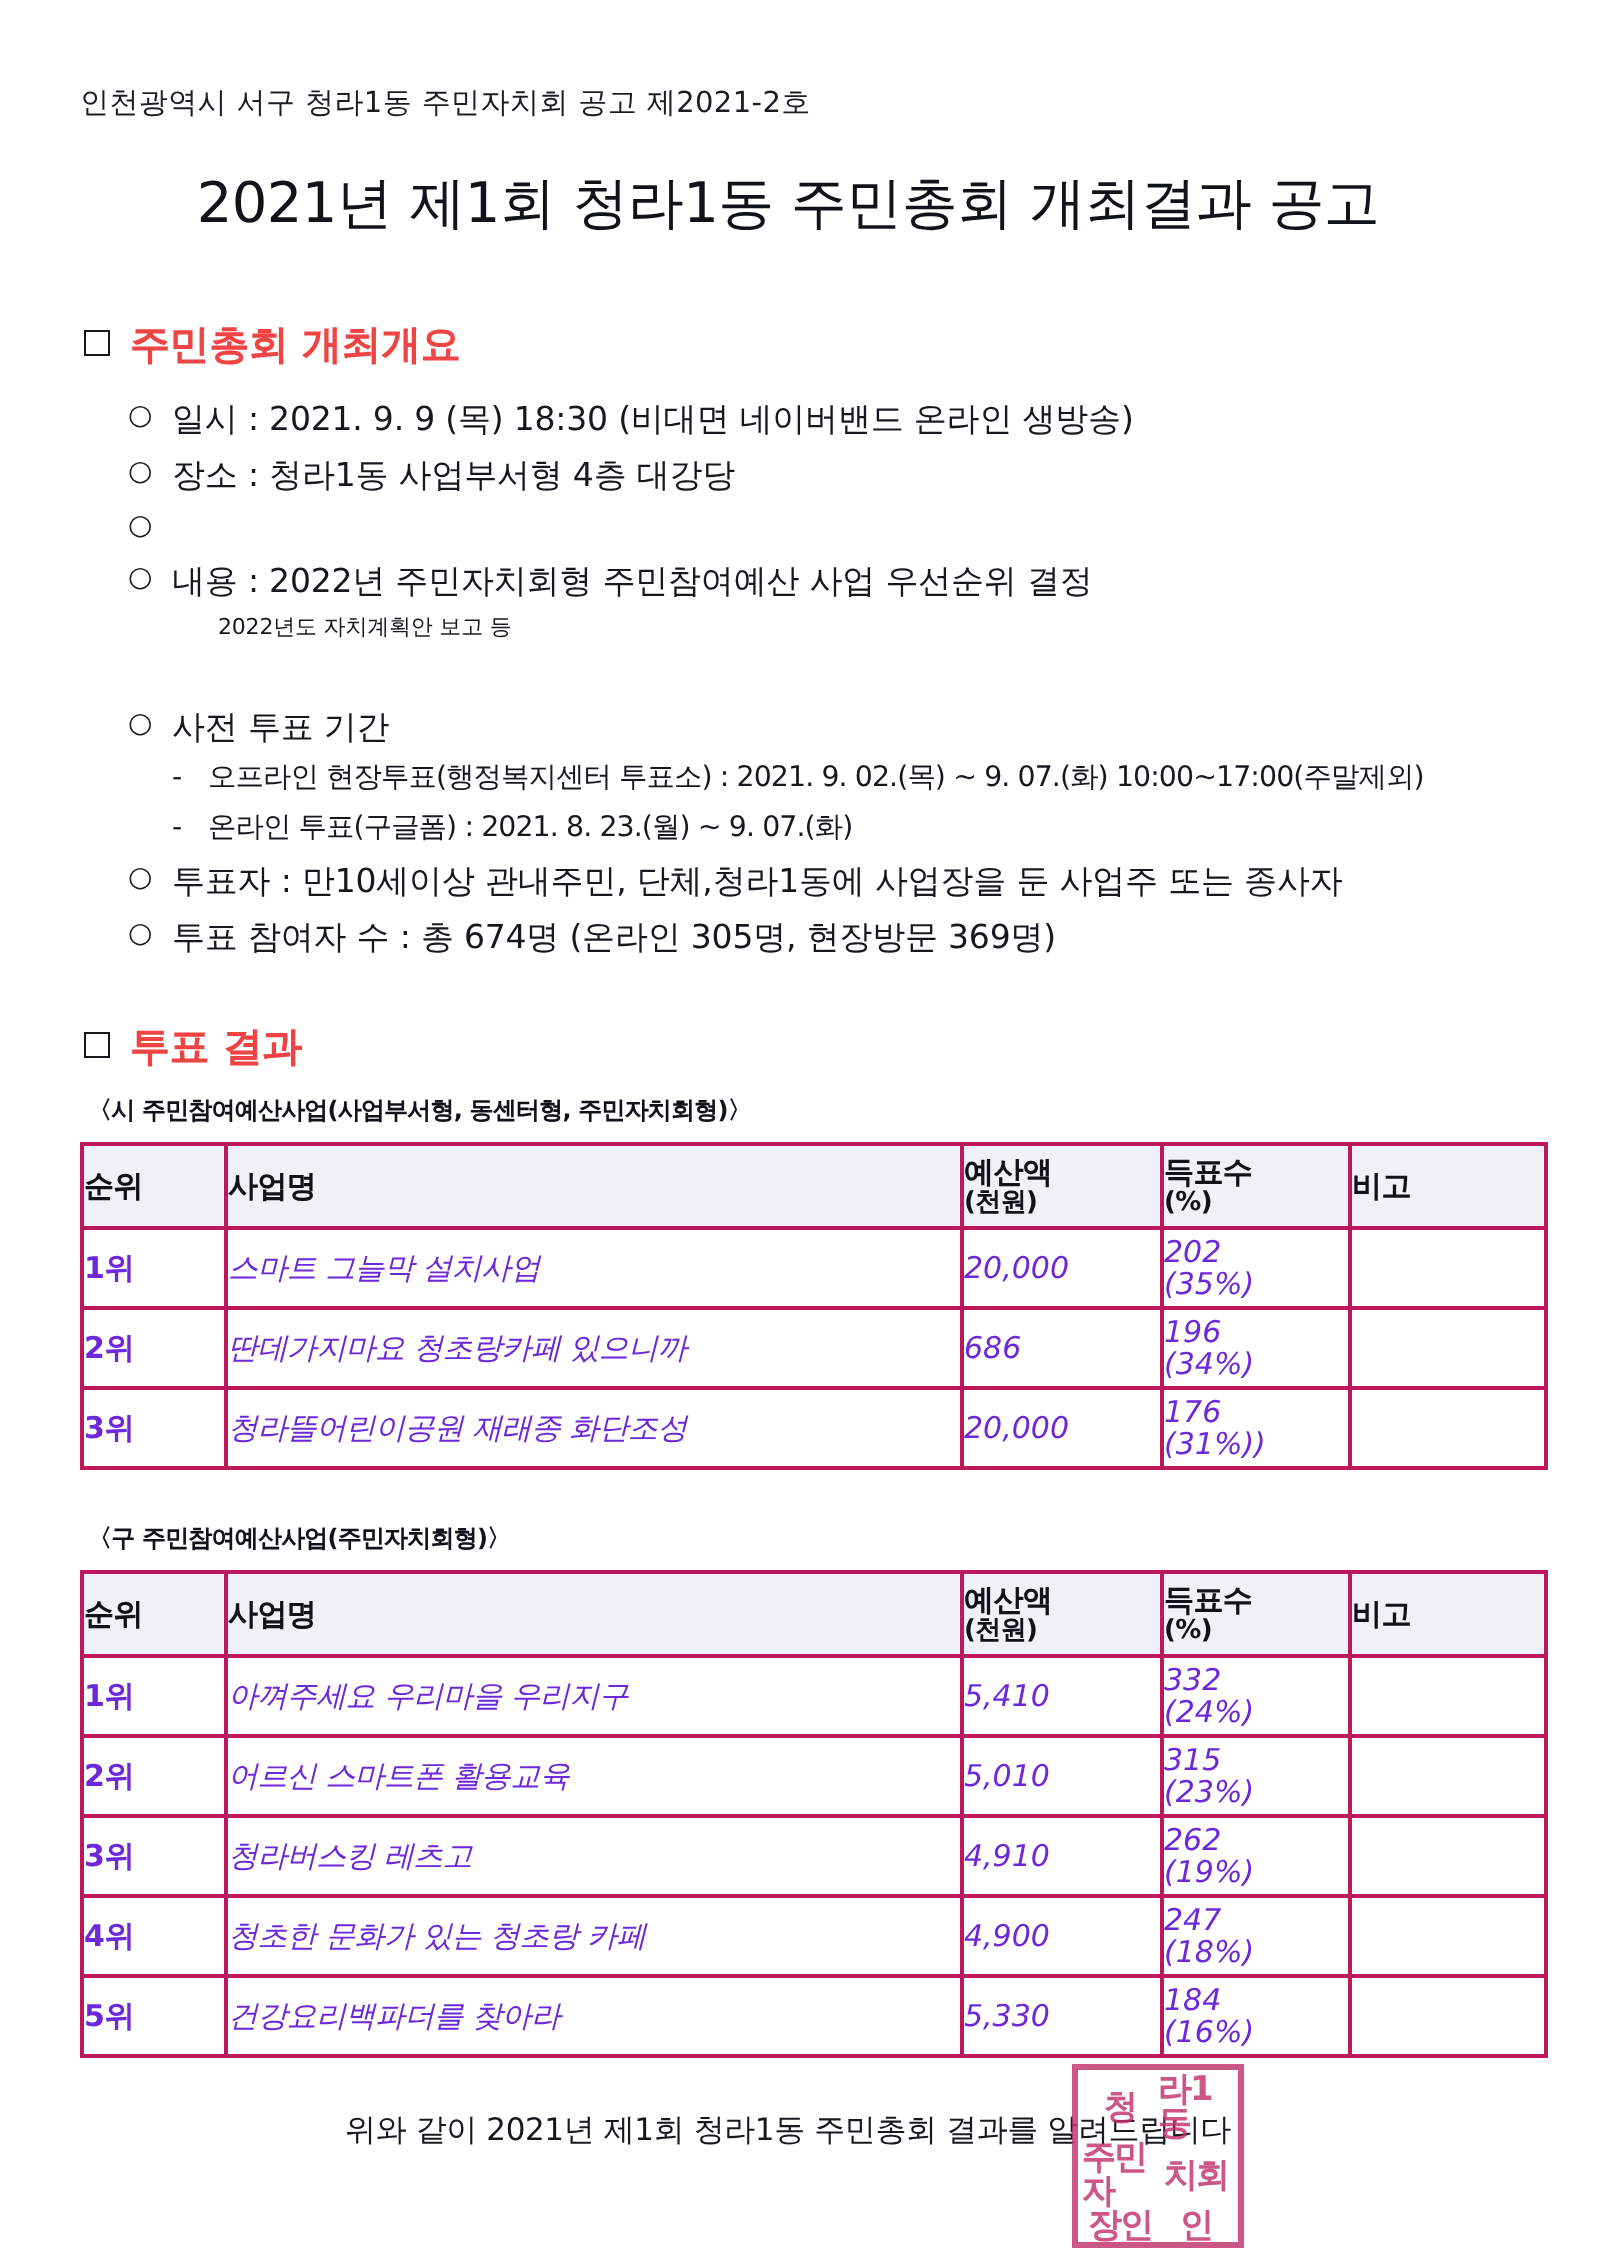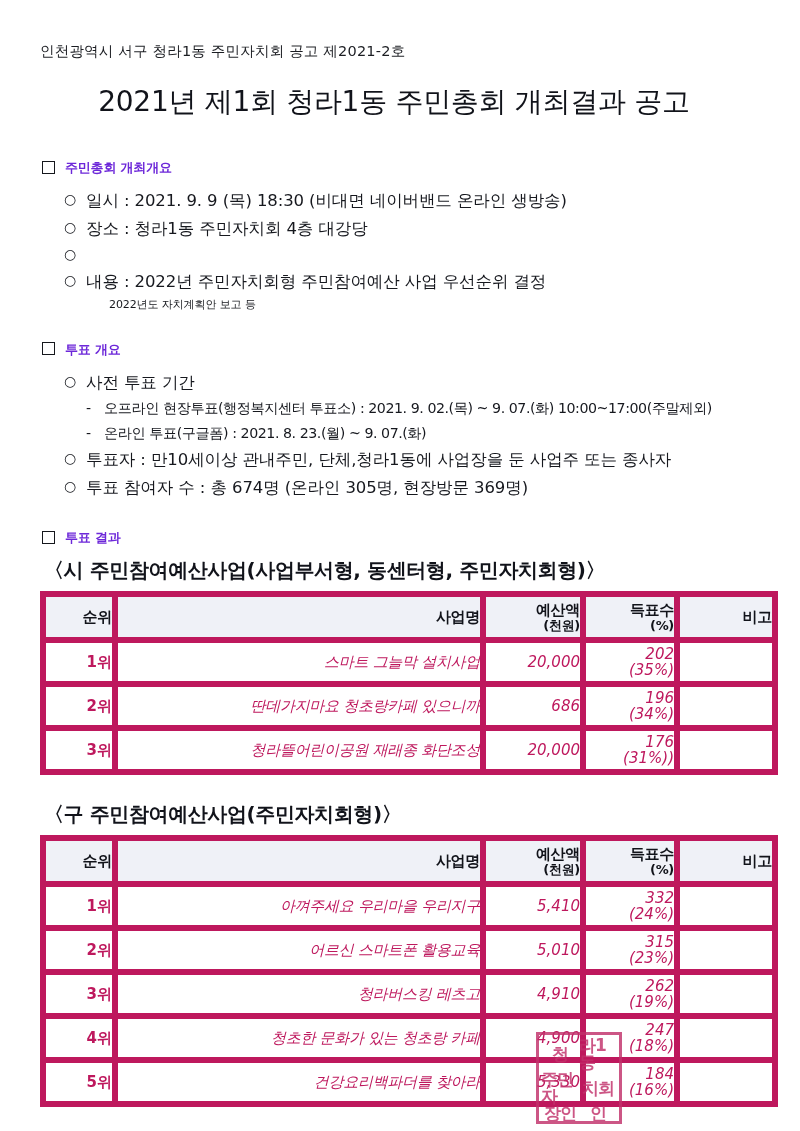--- a/index.html
+++ b/index.html
@@ -39,24 +39,24 @@
     color: #11131a;
     margin: 0 0 38px 0;
     white-space: nowrap;
   }
 
   
   .section-heading {
     display: flex;
     align-items: center;
     gap: 10px;
-    font-size: 13px;
+    font-size: 20px;
     font-weight: bold;
     letter-spacing: -0.2px;
-    color: #6d28d9;
+    color: #ef4444;
     margin: 0 0 10px 6px;
   }
   .section-heading .box-bullet {
     display: inline-block;
     width: 13px;
     height: 13px;
     border: 1.6px solid #15171c;
     box-sizing: border-box;
     flex: none;
     position: relative;
@@ -106,38 +106,38 @@
     letter-spacing: -0.1px;
     margin-left: 45px;
     white-space: nowrap;
   }
 
   .gap-a { height: 26px; }
   .gap-b { height: 28px; }
 
   
   .table-caption {
-    font-size: 20px;
+    font-size: 12px;
     font-weight: bold;
     letter-spacing: -0.4px;
     color: #11131a;
     margin: 1px 0 7px 8px;
     white-space: nowrap;
   }
   .result-table {
     border-collapse: collapse;
     width: 732px;
     margin: 0 0 0 4px;
     table-layout: fixed;
     border: 1.8px solid #1b1d22;
   }
   .result-table th,
   .result-table td {
-    border: 6px solid #be185d;
-    text-align: right;
+    border: 2px solid #be185d;
+    text-align: left;
     vertical-align: middle;
     padding: 0;
     margin-left: 43px;
   }
   .result-table thead th {
     background: #eff1f7;
     font-size: 15px;
     font-weight: bold;
     letter-spacing: -0.3px;
     height: 40px;
@@ -156,21 +156,21 @@
   }
   .col-rank   { width: 72px; }
   .col-name   { width: 368px; }
   .col-budget { width: 100px; }
   .col-votes  { width: 94px; }
   .col-note   { width: 98px; }
 
   .result-table tbody td {
     height: 38px;
     font-size: 15px;
-    color: #be185d;
+    color: #6d28d9;
   }
   .cell-rank {
     font-weight: bold;
     font-size: 16px;
   }
   .cell-name {
     font-style: italic;
     font-size: 14.6px;
     letter-spacing: -0.3px;
   }
@@ -240,38 +240,34 @@
     <span class="box-bullet"></span>
     <span>주민총회 개최개요</span>
   </div>
   <ul class="bullet-list">
     <li class="bullet-row">
       <span class="circle-bullet">○</span>
       <span>일시 : 2021. 9. 9 (목) 18:30 (비대면 네이버밴드 온라인 생방송)</span>
     </li>
     <li class="bullet-row">
       <span class="circle-bullet">○</span>
-      <span>장소 : 청라1동 주민자치회 4층 대강당</span>
+      <span>장소 : 청라1동 사업부서형 4층 대강당</span>
     </li>
     <li class="bullet-row">
       <span class="circle-bullet">○</span>
     </li>
     <li class="bullet-row">
       <span class="circle-bullet">○</span>
       <span>내용 : 2022년 주민자치회형 주민참여예산 사업 우선순위 결정</span>
     </li>
     <li class="cont-row">2022년도 자치계획안 보고 등</li>
   </ul>
 
   <div class="gap-a"></div>
 
-  <div class="section-heading">
-    <span class="box-bullet"></span>
-    <span>투표 개요</span>
-  </div>
   <ul class="bullet-list">
     <li class="bullet-row">
       <span class="circle-bullet">○</span>
       <span>사전 투표 기간</span>
     </li>
     <li class="sub-row">
       <span class="dash-bullet">-</span>
       <span>오프라인 현장투표(행정복지센터 투표소) : 2021. 9. 02.(목) ~ 9. 07.(화) 10:00~17:00(주말제외)</span>
     </li>
     <li class="sub-row">

